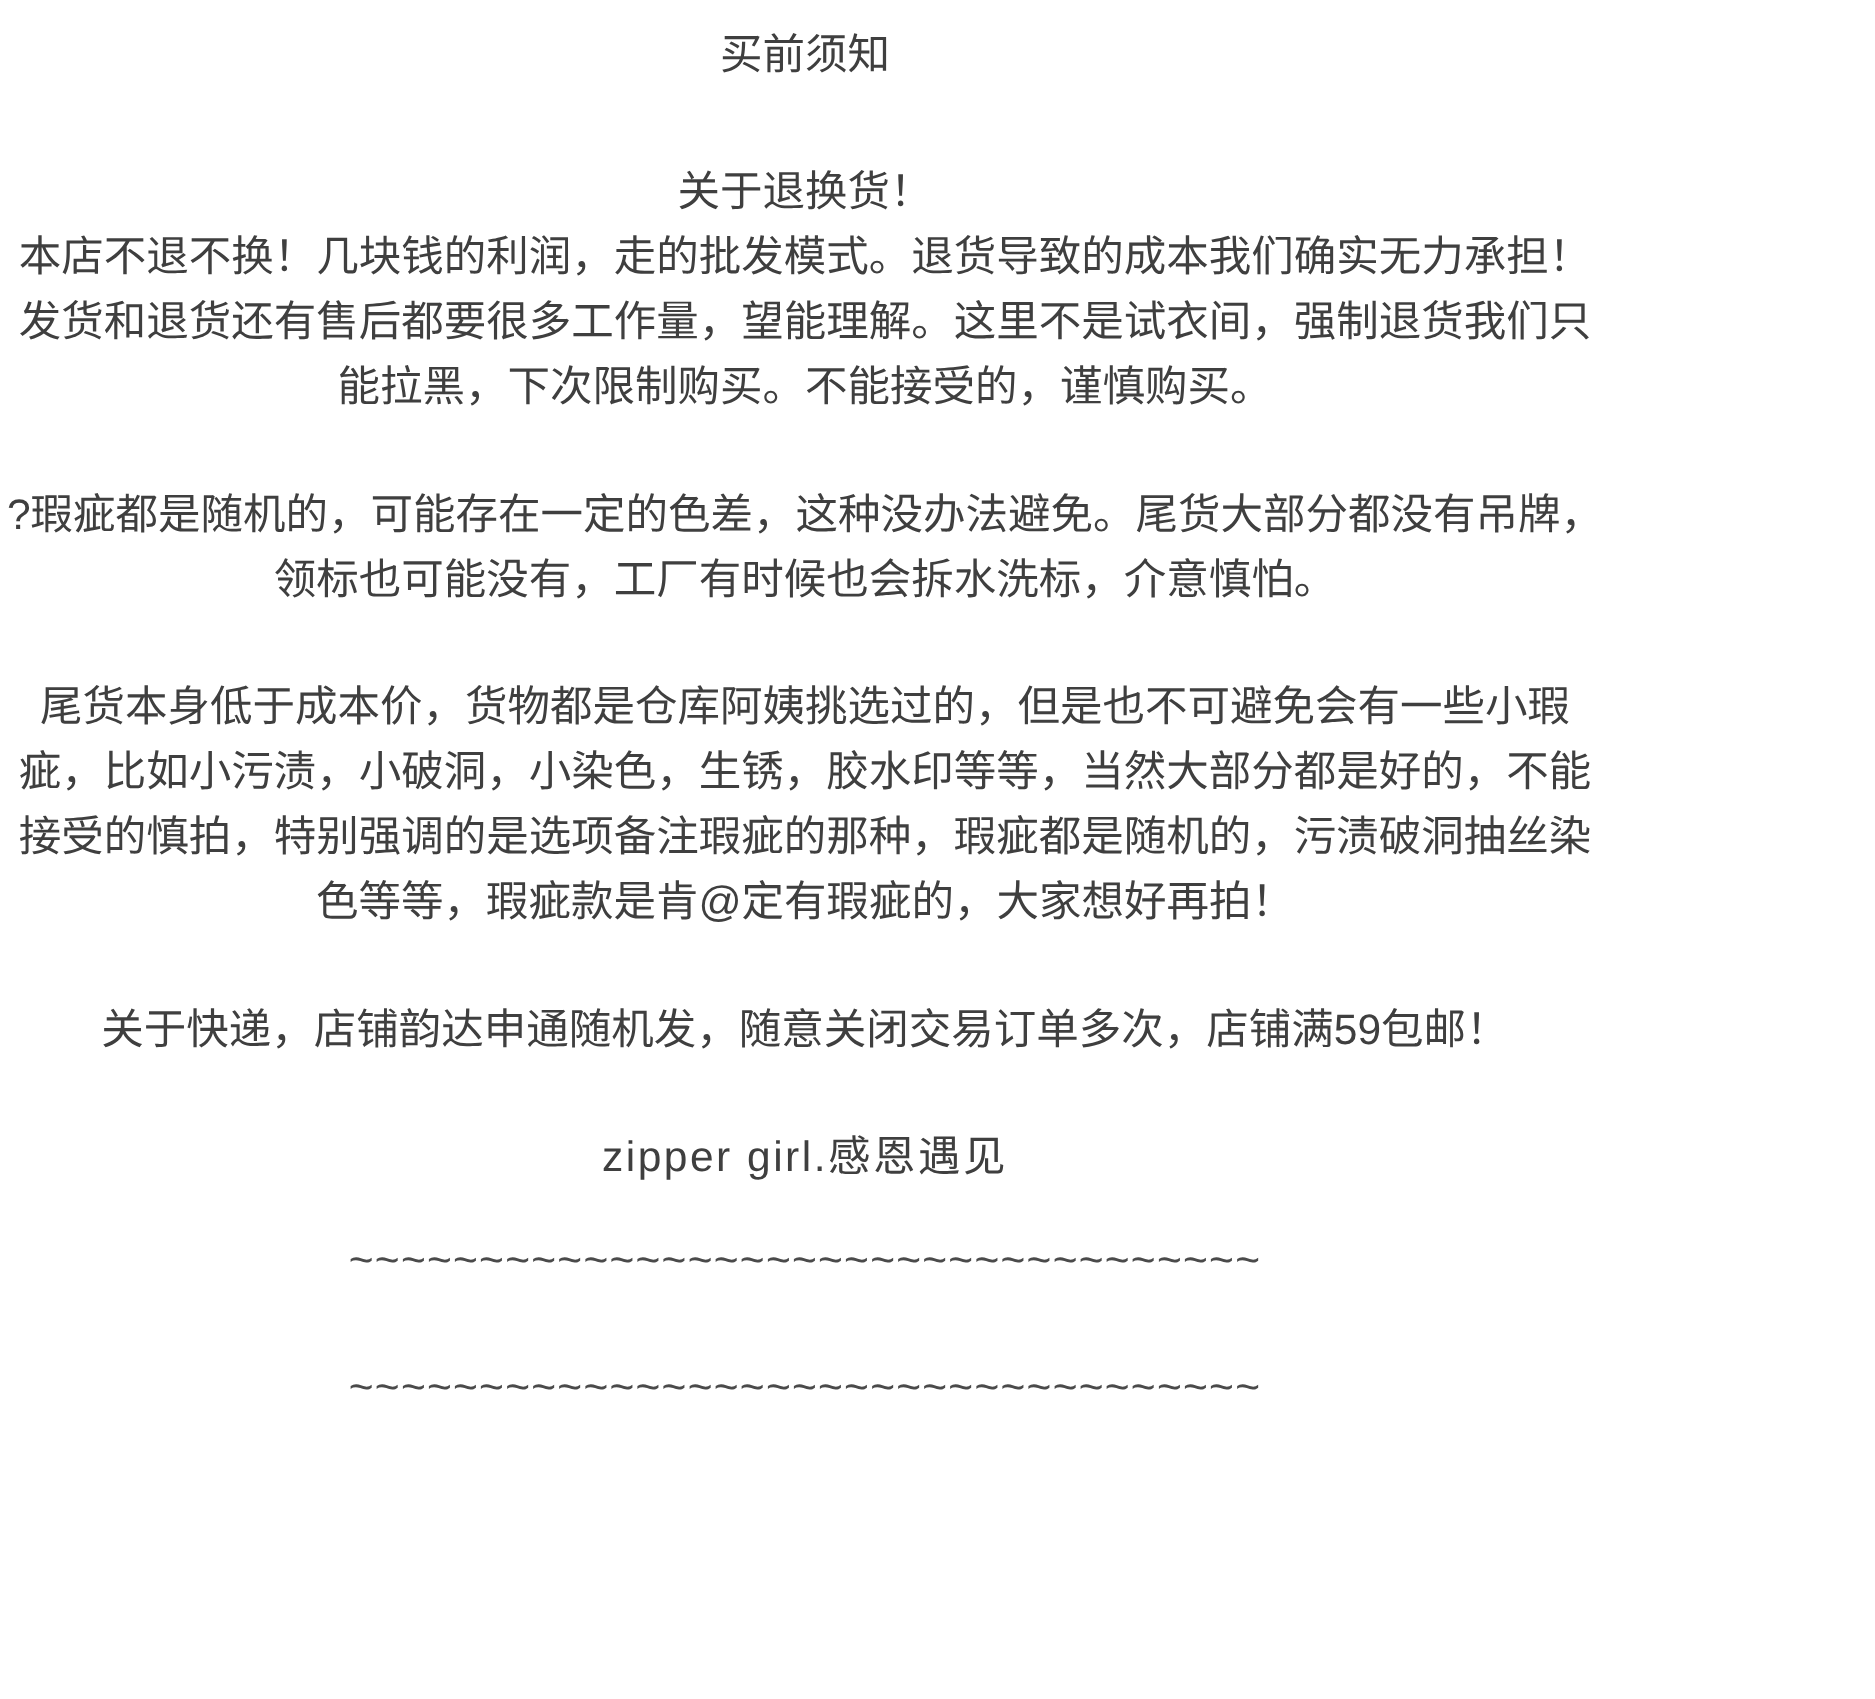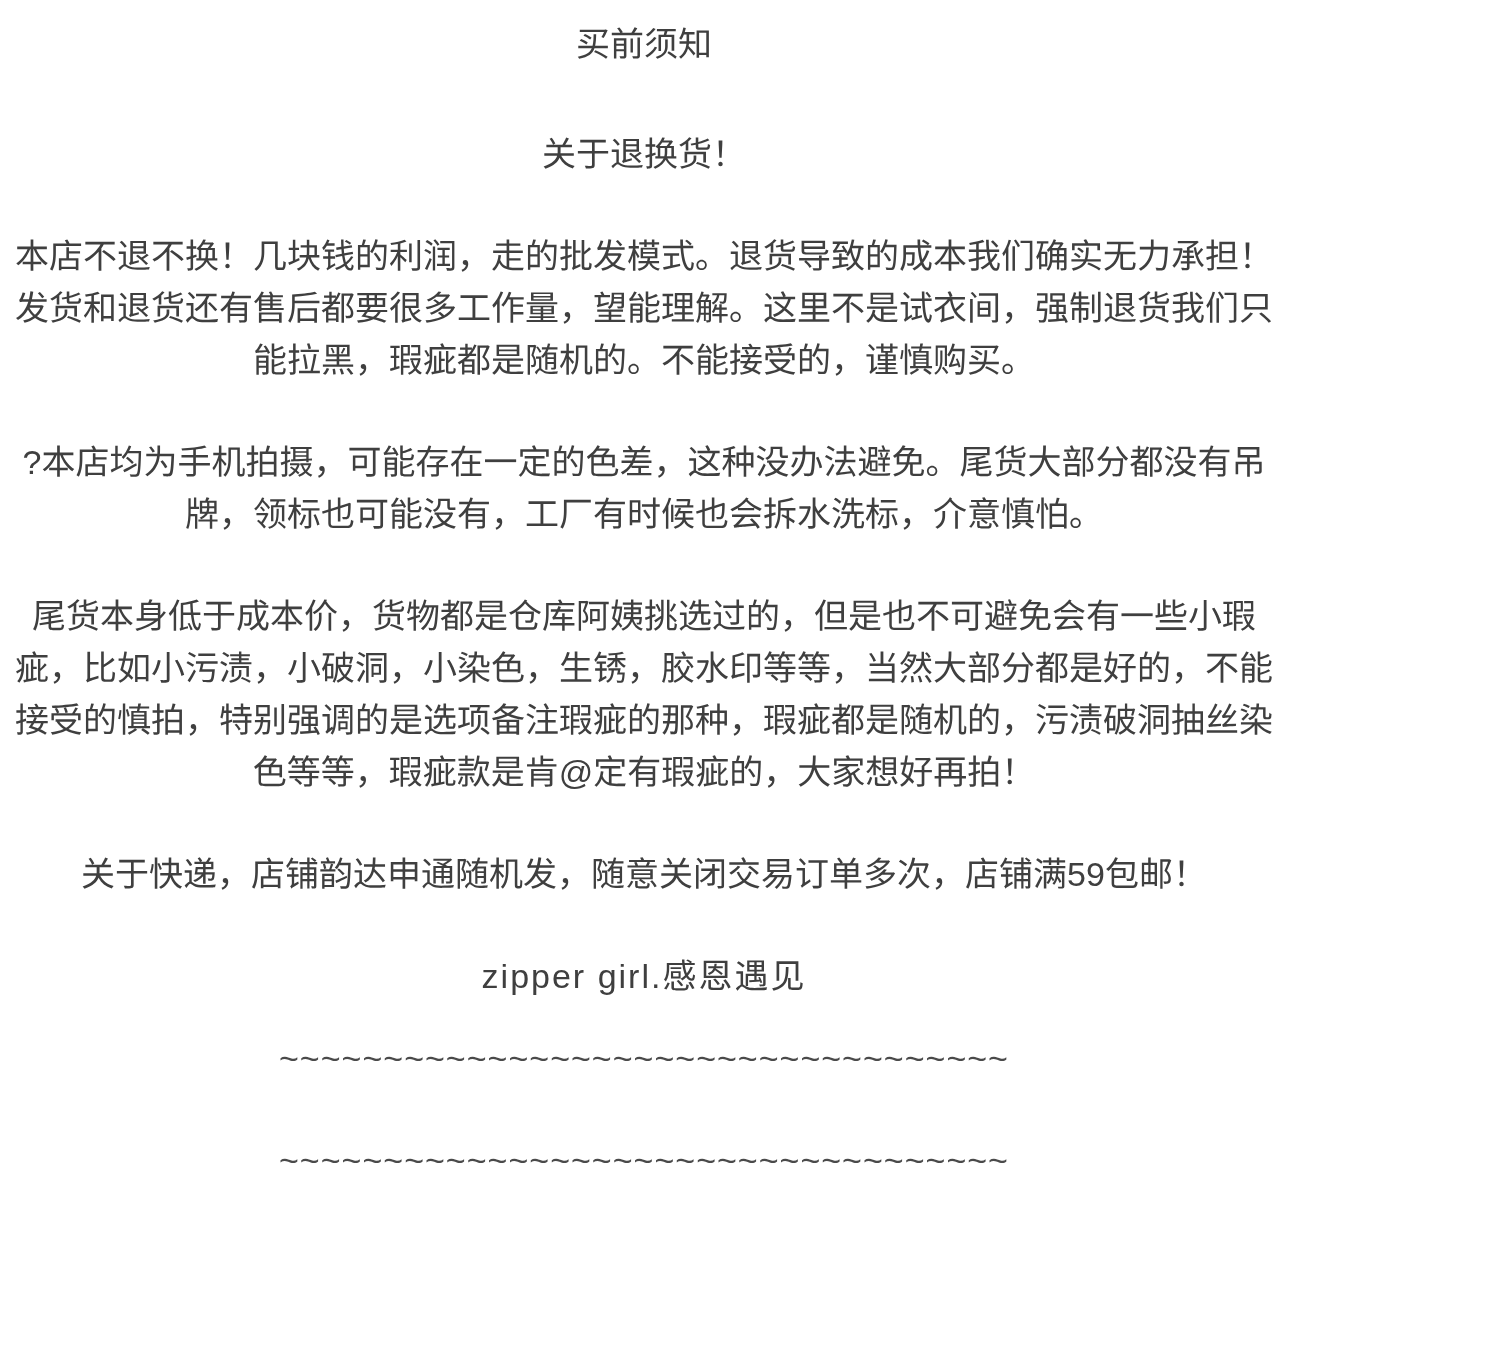--- a/index.html
+++ b/index.html
@@ -20,21 +20,20 @@
     font-size: 34px;
     line-height: 52px;
     font-weight: 400;
   }
   .notice-title {
     font-size: 34px;
     font-weight: 400;
     margin-bottom: 58px;
   }
   .section-heading {
-    margin-bottom: 50px;
   }
   .para {
     margin-bottom: 50px;
     padding: 0 2px;
   }
   .signature {
     margin-bottom: 30px;
     letter-spacing: 2px;
   }
   .separator {
@@ -45,23 +44,23 @@
 </style>
 </head>
 <body style="color: rgb(63, 63, 63); background: rgb(255, 255, 255);">
 
 <div class="notice">
 
   <div class="notice-title">买前须知</div>
 
   <div class="section-heading">关于退换货！</div>
 
-  <p class="para">本店不退不换！几块钱的利润，走的批发模式。退货导致的成本我们确实无力承担！发货和退货还有售后都要很多工作量，望能理解。这里不是试衣间，强制退货我们只能拉黑，瑕疵都是随机的。不能接受的，谨慎购买。</p>
+  <p class="para">本店不退不换！几块钱的利润，走的批发模式。退货导致的成本我们确实无力承担！发货和退货还有售后都要很多工作量，望能理解。这里不是试衣间，强制退货我们只能拉黑，下次限制购买。不能接受的，谨慎购买。</p>
 
-  <p class="para">?本店均为手机拍摄，可能存在一定的色差，这种没办法避免。尾货大部分都没有吊牌，领标也可能没有，工厂有时候也会拆水洗标，介意慎怕。</p>
+  <p class="para">?瑕疵都是随机的，可能存在一定的色差，这种没办法避免。尾货大部分都没有吊牌，领标也可能没有，工厂有时候也会拆水洗标，介意慎怕。</p>
 
   <p class="para">尾货本身低于成本价，货物都是仓库阿姨挑选过的，但是也不可避免会有一些小瑕疵，比如小污渍，小破洞，小染色，生锈，胶水印等等，当然大部分都是好的，不能接受的慎拍，特别强调的是选项备注瑕疵的那种，瑕疵都是随机的，污渍破洞抽丝染色等等，瑕疵款是肯@定有瑕疵的，大家想好再拍！</p>
 
   <p class="para">关于快递，店铺韵达申通随机发，随意关闭交易订单多次，店铺满59包邮！</p>
 
 
   <p class="para signature">zipper girl.感恩遇见</p>
 
   <div class="separator">~~~~~~~~~~~~~~~~~~~~~~~~~~~~~~~~~~~</div>
 

